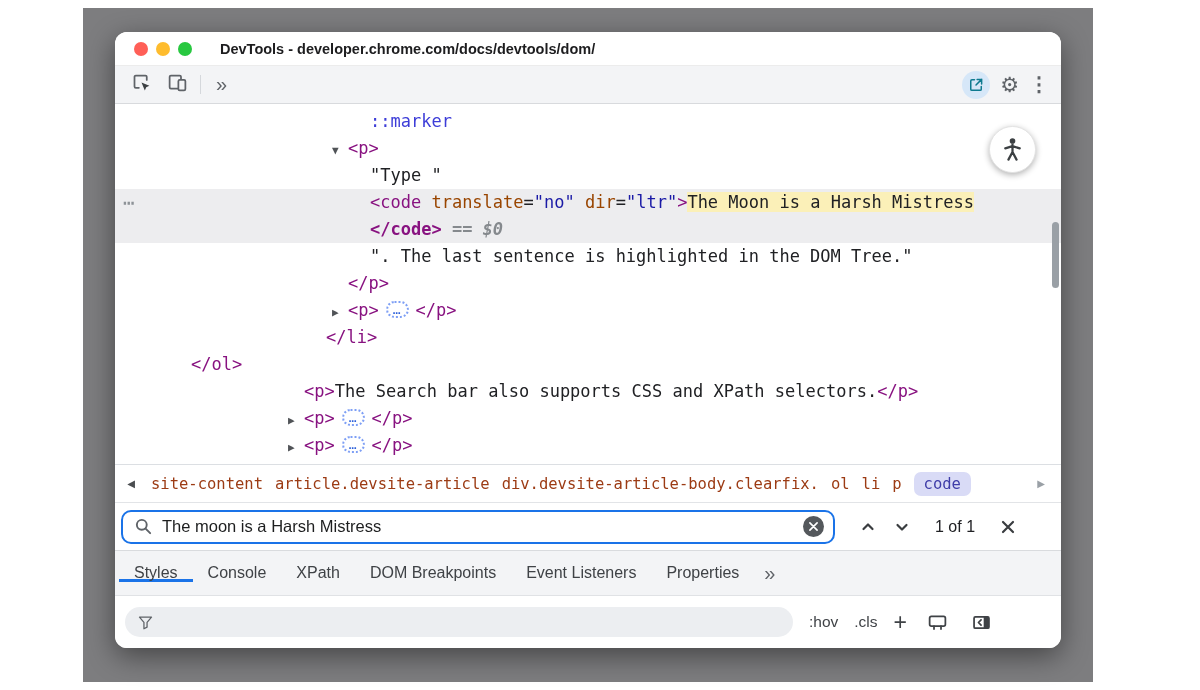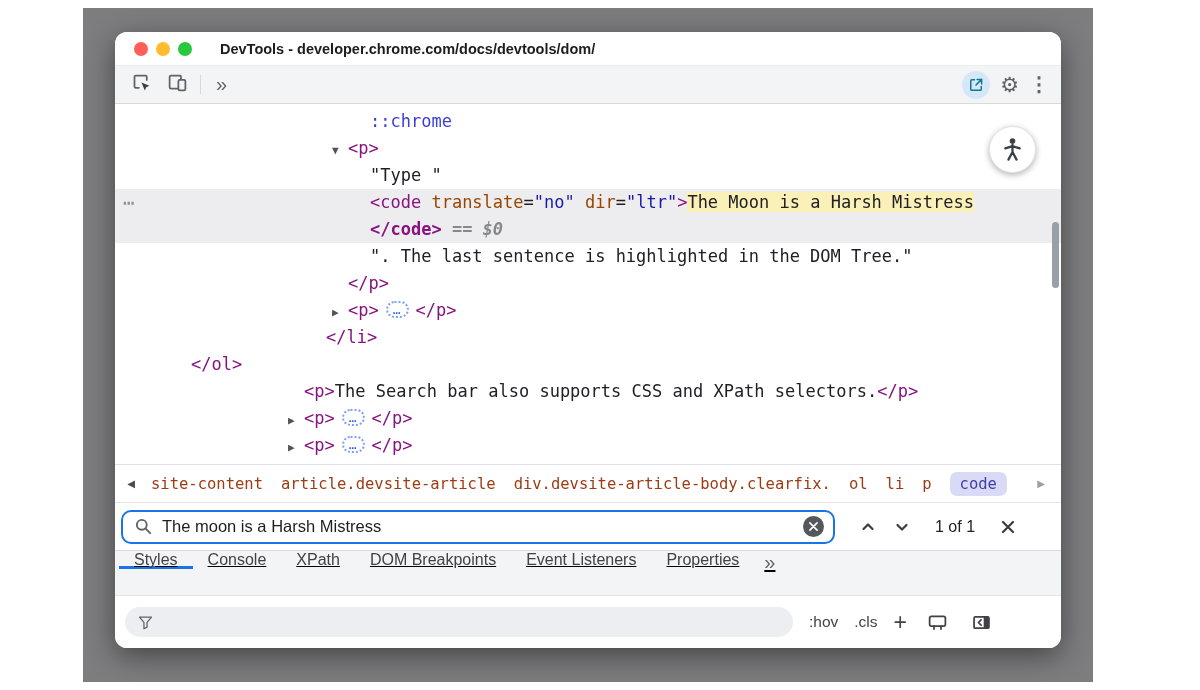--- a/index.html
+++ b/index.html
@@ -55,42 +55,42 @@
   .a11y { position:absolute; right:25px; top:22px; width:47px; height:47px; border-radius:50%;
           background:#fff; border:1px solid #e3e3e3; box-shadow:0 2px 6px rgba(0,0,0,.3);
           display:flex; align-items:center; justify-content:center; }
   .thumb { position:absolute; right:2px; top:118px; width:7px; height:66px; border-radius:4px; background:#9aa0a6; }
 
   
   .crumbs { height:38px; flex:0 0 38px; border-top:1px solid #dcdfe3; display:flex; align-items:center;
             padding:0 8px 0 4px; background:#fff; }
   .crumb-arrow { width:24px; font-size:10px; color:#4a4d50; display:flex; justify-content:center; }
   .crumb-arrow.disabled { color:#9aa0a6; }
-  .crumb-list { display:flex; align-items:center; gap:18px; flex:1; overflow:hidden; margin-left:8px; }
+  .crumb-list { display:flex; align-items:center; gap:12px; flex:1; overflow:hidden; margin-left:8px; }
   .crumb { font-family:"DejaVu Sans Mono", monospace; font-size:15.5px; color:var(--crumb,#9c3b14);
            padding:3px 0; white-space:nowrap; }
   .crumb.selected { background:var(--crumb_sel_bg,#d9dbf6); color:var(--crumb_sel_fg,#3f3da8);
                     padding:3px 10px; border-radius:7px; }
 
   
   .search-row { height:48px; flex:0 0 48px; border-top:1px solid #e2e4e7; display:flex; align-items:center;
                 padding:0 12px 0 6px; background:#fff; }
   .search-box { width:714px; height:34px; border:2px solid var(--accent,#1a73e8); border-radius:10px;
                 display:flex; align-items:center; padding:0 9px 0 11px; gap:9px; background:#fff; }
   .search-box input { flex:1; border:none; outline:none; background:transparent;
                       font-family:"Liberation Sans",sans-serif; font-size:16.5px; color:#1d1e1f; }
   .clear-btn { width:21px; height:21px; border-radius:50%; background:#54585c; display:flex;
                align-items:center; justify-content:center; flex:0 0 21px; }
   .nav-btn { width:34px; height:34px; display:flex; align-items:center; justify-content:center; }
   .nav-btn:first-of-type { margin-left:16px; }
   .result-count { font-size:16px; color:#202124; margin:0 16px; white-space:nowrap; }
 
   
   .styles-tabbar { height:46px; flex:0 0 46px; background:var(--bar_bg,#f3f4f6); border-top:1px solid #d9dbde;
-                   border-bottom:1px solid #e0e2e5; display:flex; align-items:flex-start; padding-left:4px;text-decoration:underline; }
+                   border-bottom:1px solid #e0e2e5; display:flex; align-items:center; padding-left:4px; }
   .styles-tabs { display:flex; align-items:stretch; }
   .styles-tabbar .tab { font-size:16px; padding:0 15px; color:#3f4246; }
 
   
   .filter-row { height:52px; flex:0 0 52px; background:#fff; display:flex; align-items:center; padding:0 14px 0 10px; }
   .filter-pill { flex:0 0 668px; height:30px; border-radius:16px; background:#eceef1; display:flex;
                  align-items:center; padding:0 12px; gap:9px; }
   .filter-pill input { flex:1; border:none; outline:none; background:transparent; font-size:15px;
                        font-family:"Liberation Sans",sans-serif; color:#202124; }
   .state-btn { font-size:15.5px; color:#3f4246; margin-left:16px; white-space:nowrap; }
@@ -142,21 +142,21 @@
           <span class="glyph">⚙</span>
         </button>
         <button>
           <span class="kebab">⋮</span>
         </button>
       </div>
     </div>
 
     <div class="dom-panel">
       <div>
-          <div class="dom-line" style="padding-left: 255px;"><span class="tk tk-pseudo">::chrome</span></div>
+          <div class="dom-line" style="padding-left: 255px;"><span class="tk tk-pseudo">::marker</span></div>
           <div class="dom-line" style="padding-left: 233px;"><span class="tk tk-arrow">▼</span><span class="tk tk-tag">&lt;p&gt;</span></div>
           <div class="dom-line" style="padding-left: 255px;"><span class="tk tk-text">"Type "</span></div>
           <div class="dom-line selected" style="padding-left: 255px;"><span class="gutter-dots">⋯</span><span class="tk tk-tag">&lt;code</span><span class="tk tk-attr"> translate</span><span class="tk tk-punct">=</span><span class="tk tk-val">"no"</span><span class="tk tk-attr"> dir</span><span class="tk tk-punct">=</span><span class="tk tk-val">"ltr"</span><span class="tk tk-tag">&gt;</span><span class="tk tk-hl">The Moon is a Harsh Mistress</span></div>
           <div class="dom-line selected" style="padding-left: 255px; font-weight: bold;"><span class="tk tk-tag">&lt;/code&gt;</span><span class="tk tk-dim"> == $0</span></div>
           <div class="dom-line" style="padding-left: 255px;"><span class="tk tk-text">". The last sentence is highlighted in the DOM Tree."</span></div>
           <div class="dom-line" style="padding-left: 233px;"><span class="tk tk-tag">&lt;/p&gt;</span></div>
           <div class="dom-line" style="padding-left: 233px;"><span class="tk tk-arrow">▶</span><span class="tk tk-tag">&lt;p&gt;</span><span class="tk tk-badge">…</span><span class="tk tk-tag">&lt;/p&gt;</span></div>
           <div class="dom-line" style="padding-left: 211px;"><span class="tk tk-tag">&lt;/li&gt;</span></div>
           <div class="dom-line" style="padding-left: 76px;"><span class="tk tk-tag">&lt;/ol&gt;</span></div>
           <div class="dom-line" style="padding-left: 189px;"><span class="tk tk-tag">&lt;p&gt;</span><span class="tk tk-text">The Search bar also supports CSS and XPath selectors.</span><span class="tk tk-tag">&lt;/p&gt;</span></div>

